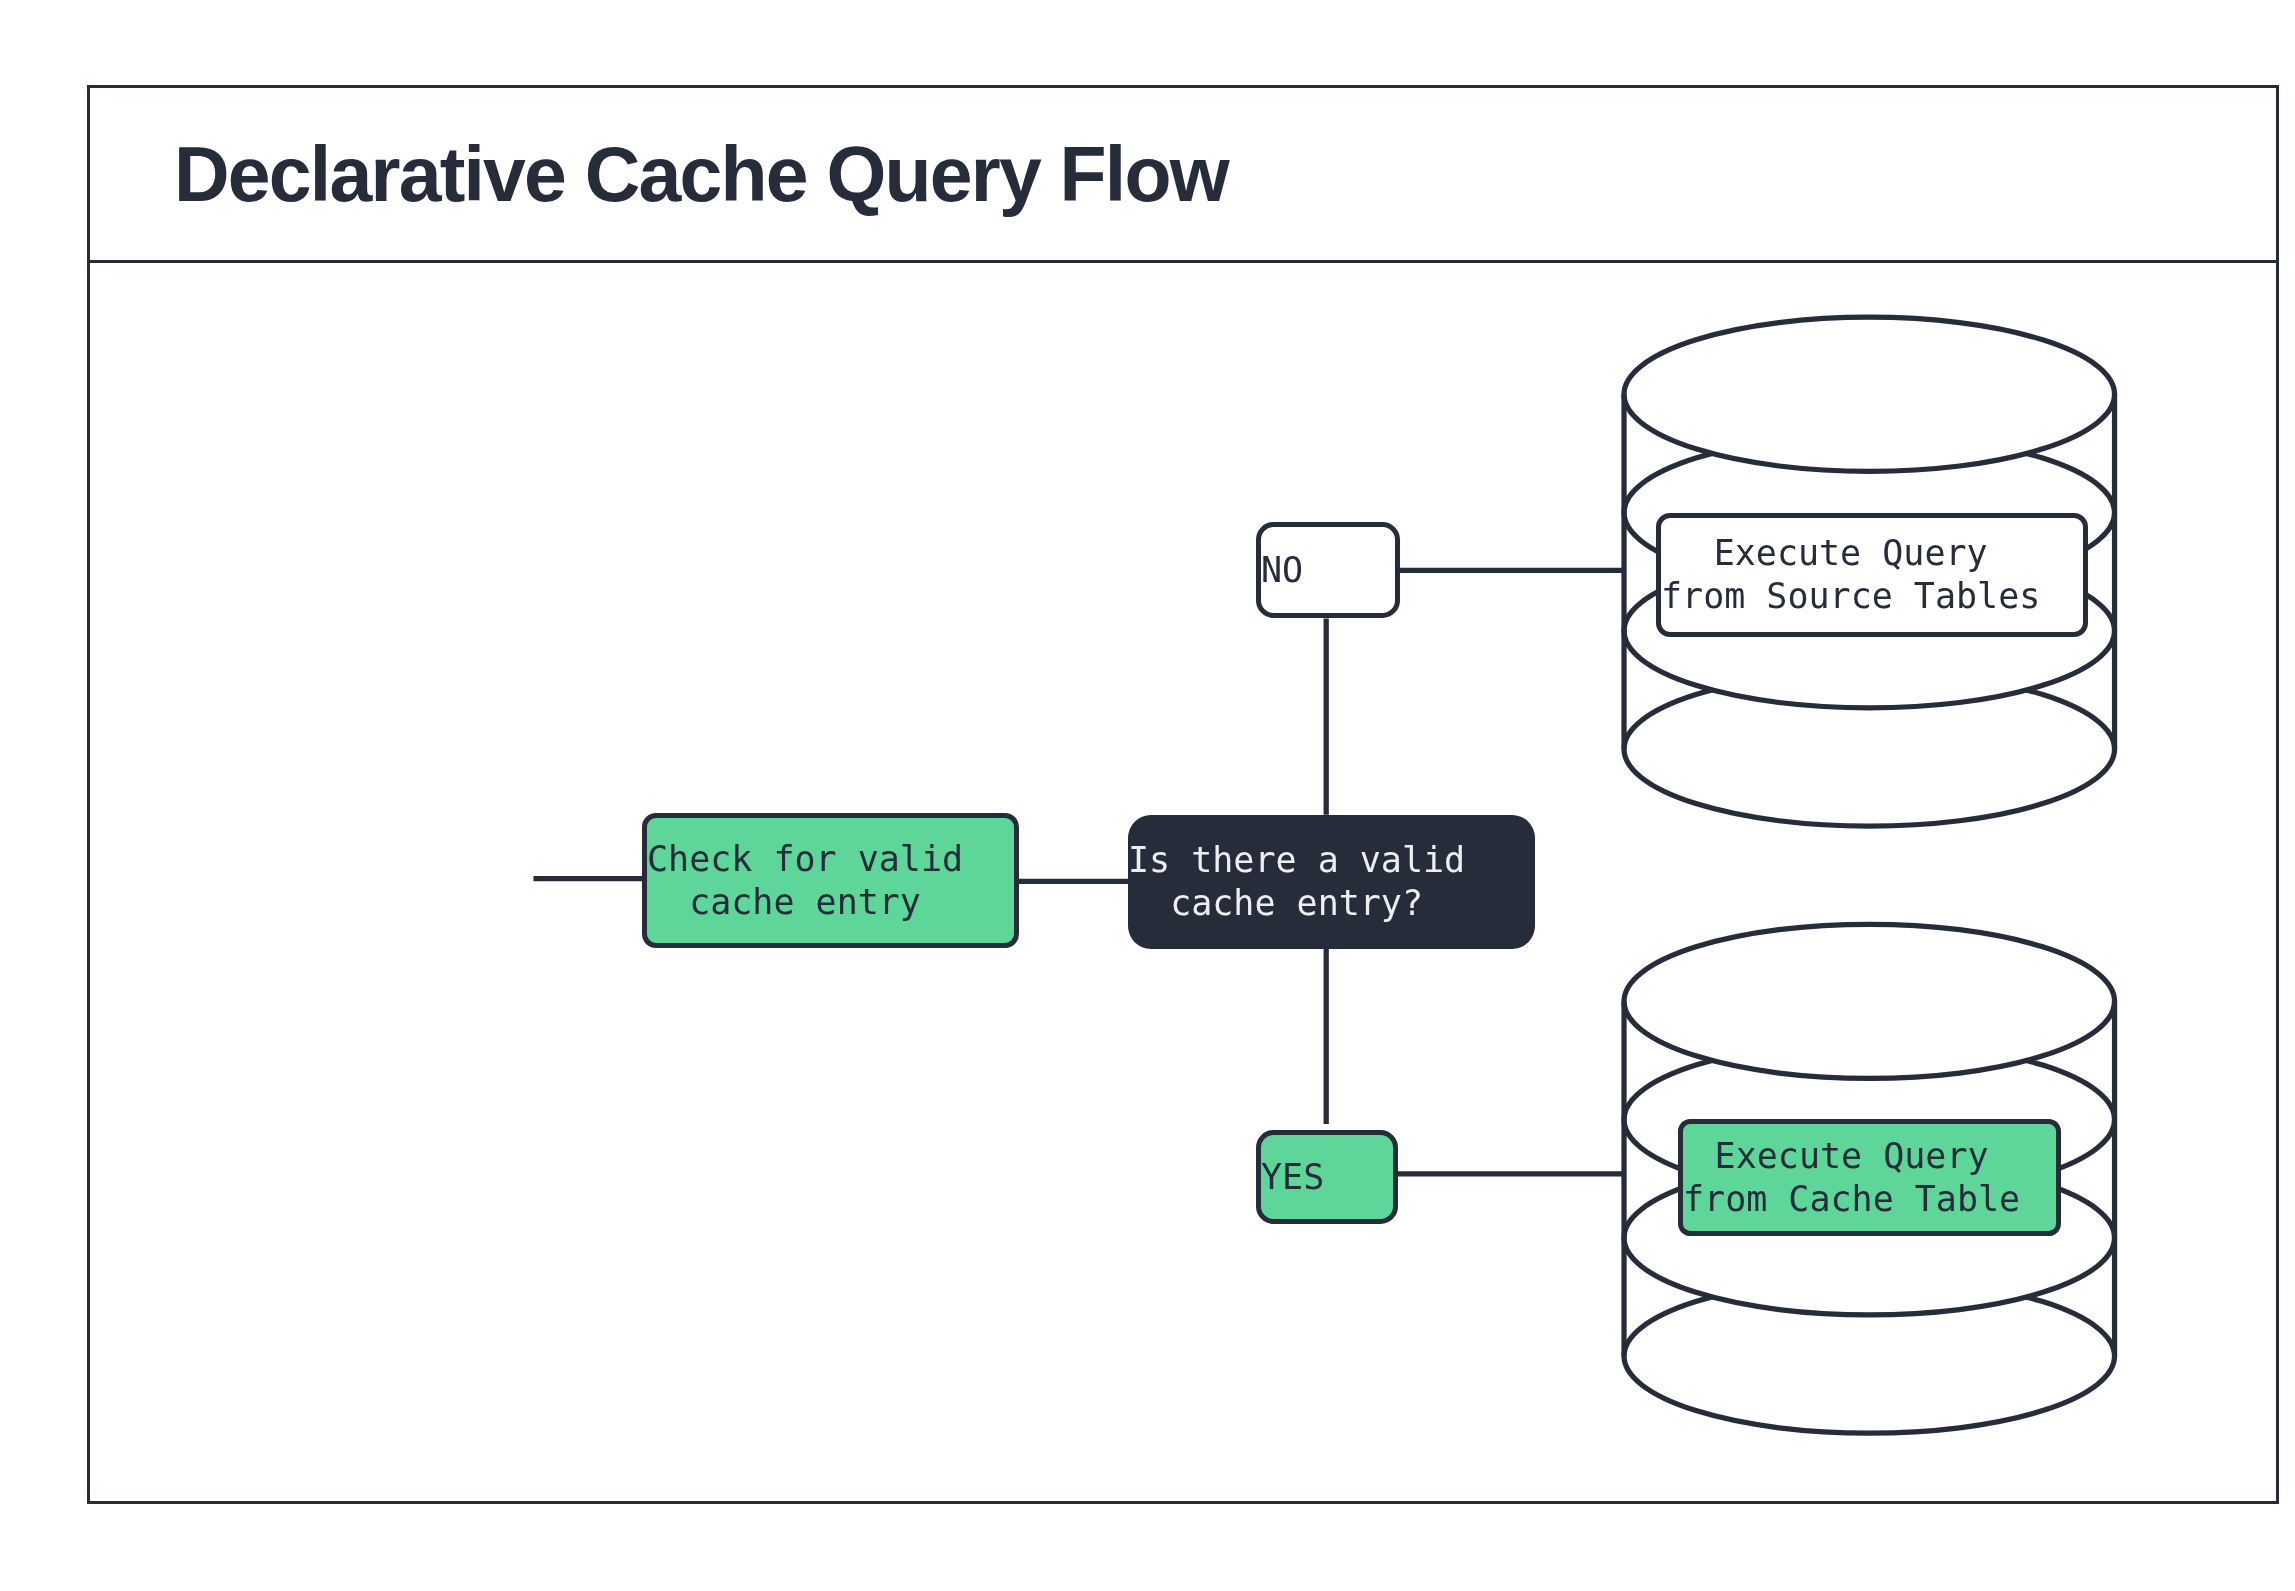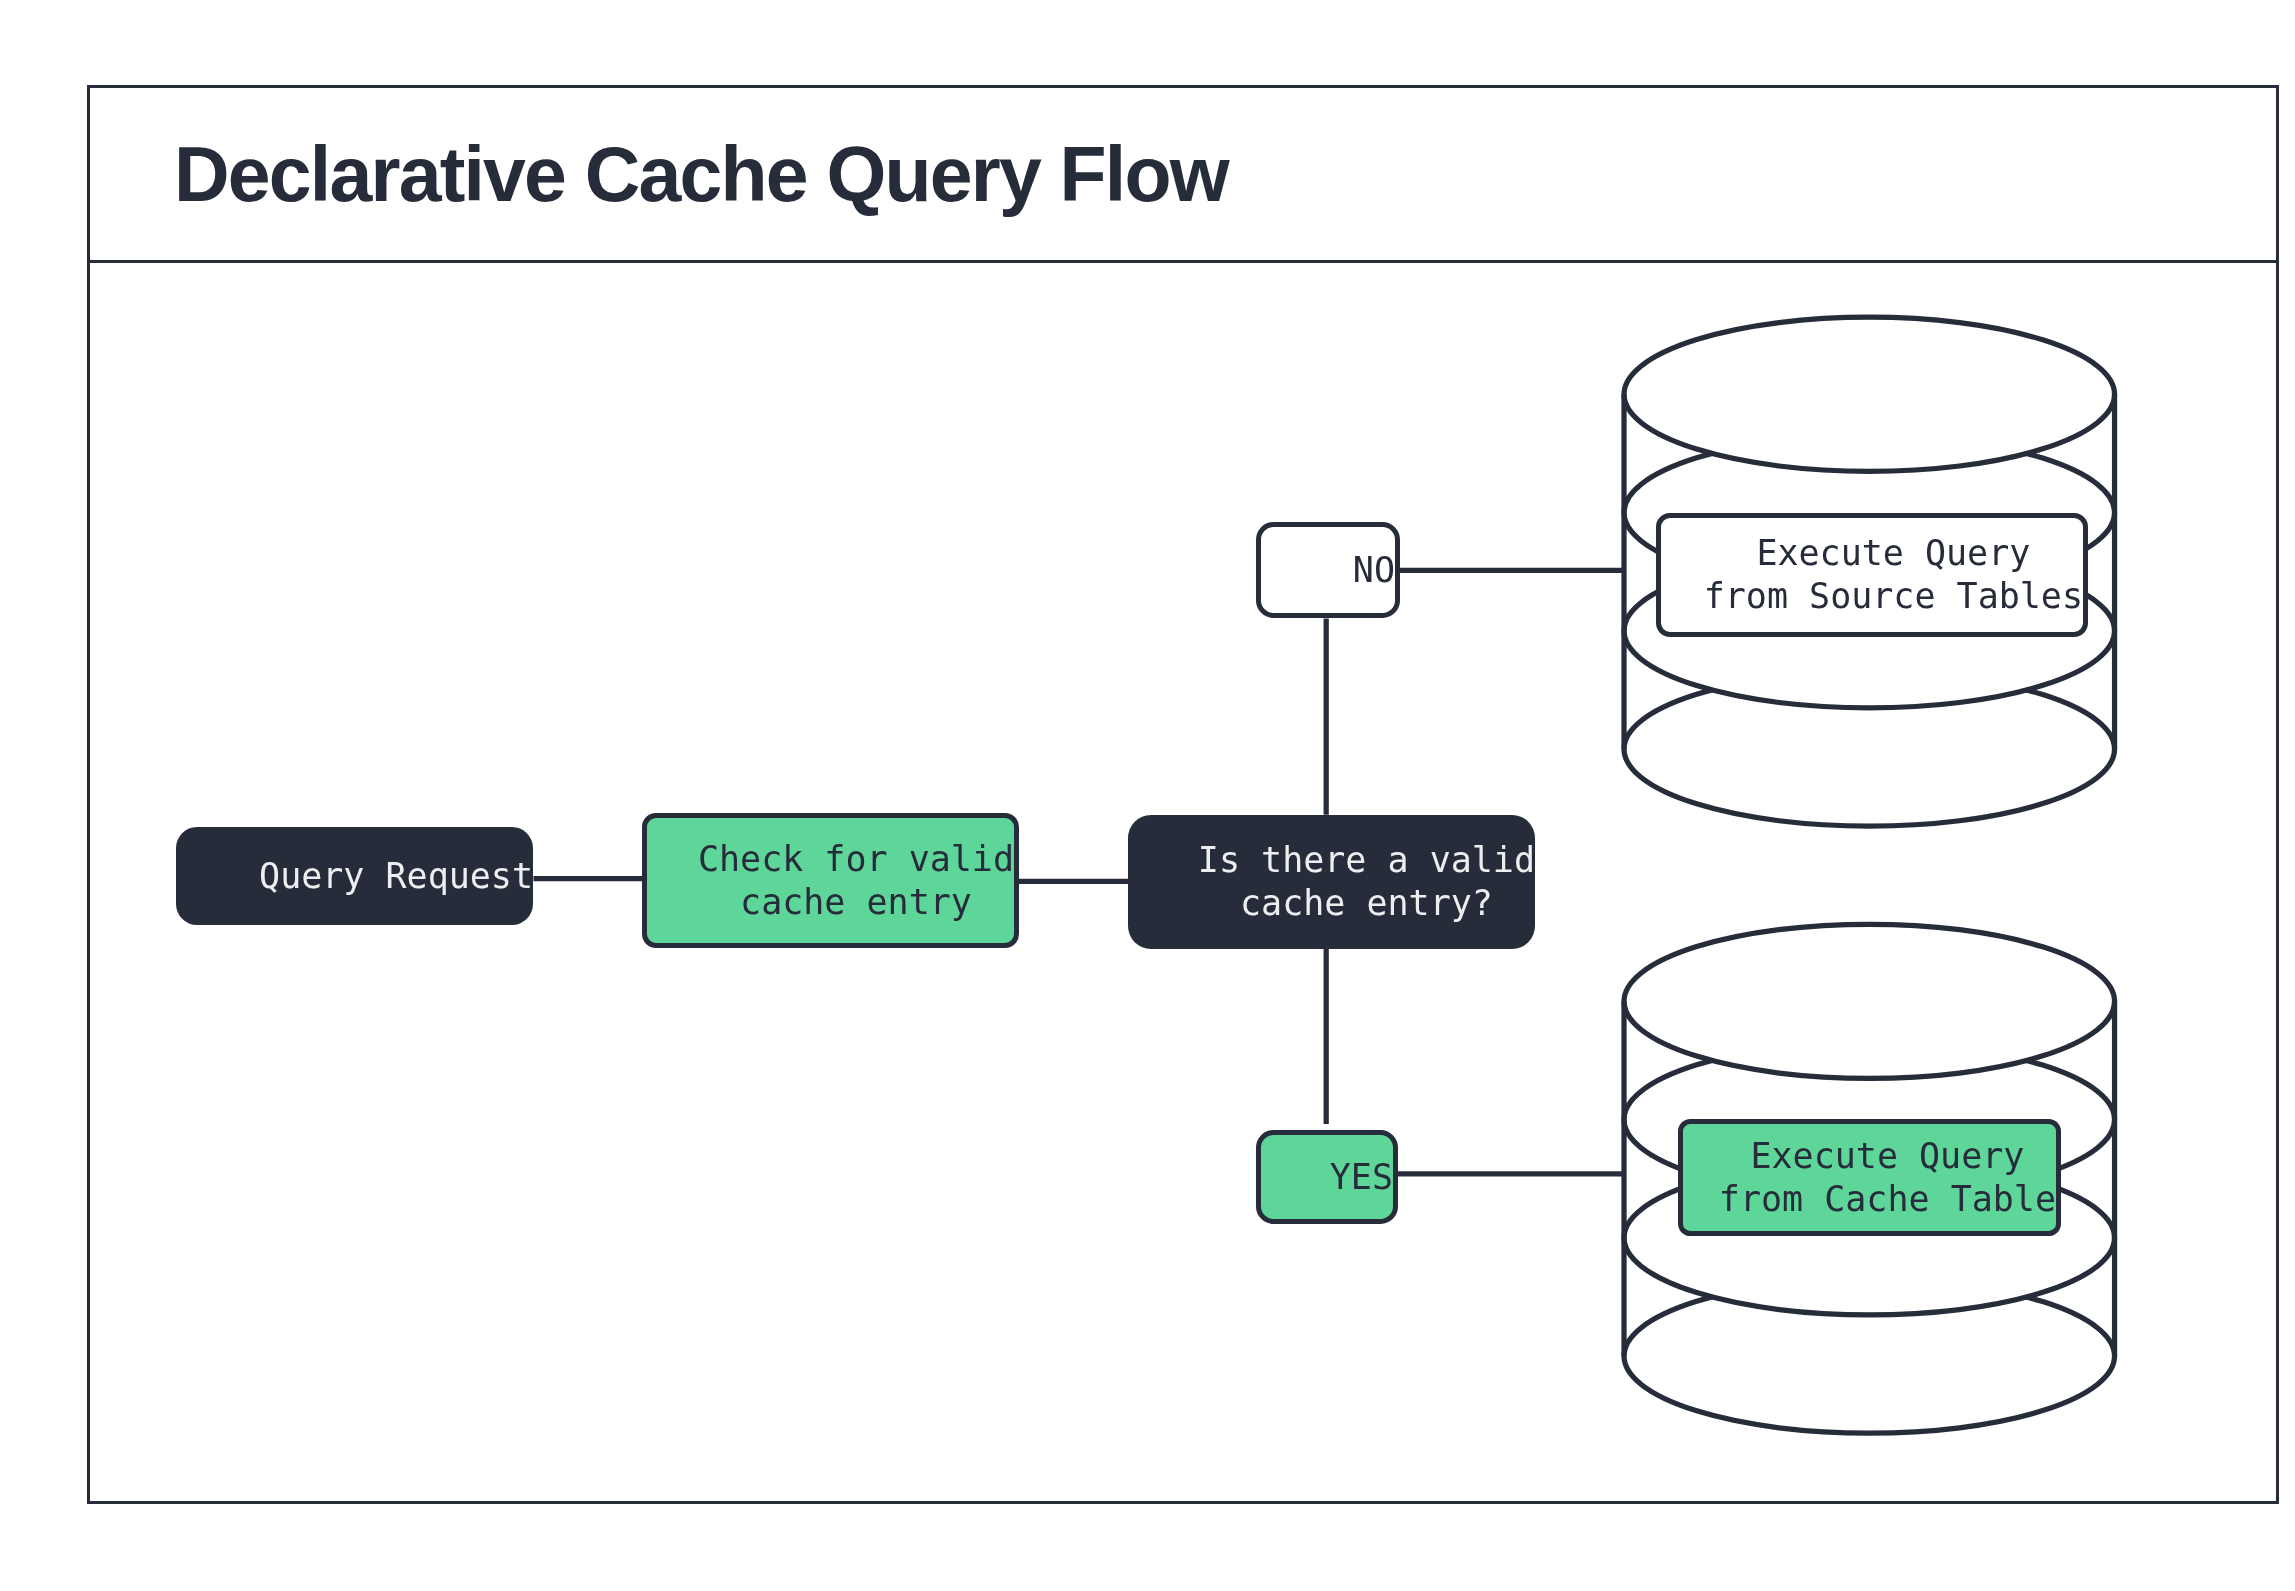--- a/index.html
+++ b/index.html
@@ -43,21 +43,21 @@
   }
   svg.diagram{
     position:absolute;
     left:0; top:0;
     width:2295px; height:1591px;
   }
   .node{
     position:absolute;
     display:flex;
     align-items:center;
-    justify-content:flex-end;
+    justify-content:flex-start;
     text-align:center;
     font-size:35px;
     line-height:1.22;
     white-space:pre-line;
     box-sizing:border-box;
   }
   .node.dark{
     background:var(--dark);
     color:var(--light);
     border-radius:21px;
@@ -116,23 +116,20 @@
       <line x1="2414" y1="1143" x2="2414" y2="1548"></line>
     </g>
   </svg>
 
   <div class="frame">
     <div class="title-bar">
       <h1>Declarative Cache Query Flow</h1>
     </div>
   </div>
 
-  <div class="node dark" id="node-query-request">
-    <span>Query Request</span>
-  </div>
 
   <div class="node dark" id="node-decision">
     <span>Is there a valid
 cache entry?</span>
   </div>
 
   <div class="node green" id="node-check-cache">
     <span>Check for valid
 cache entry</span>
   </div>

